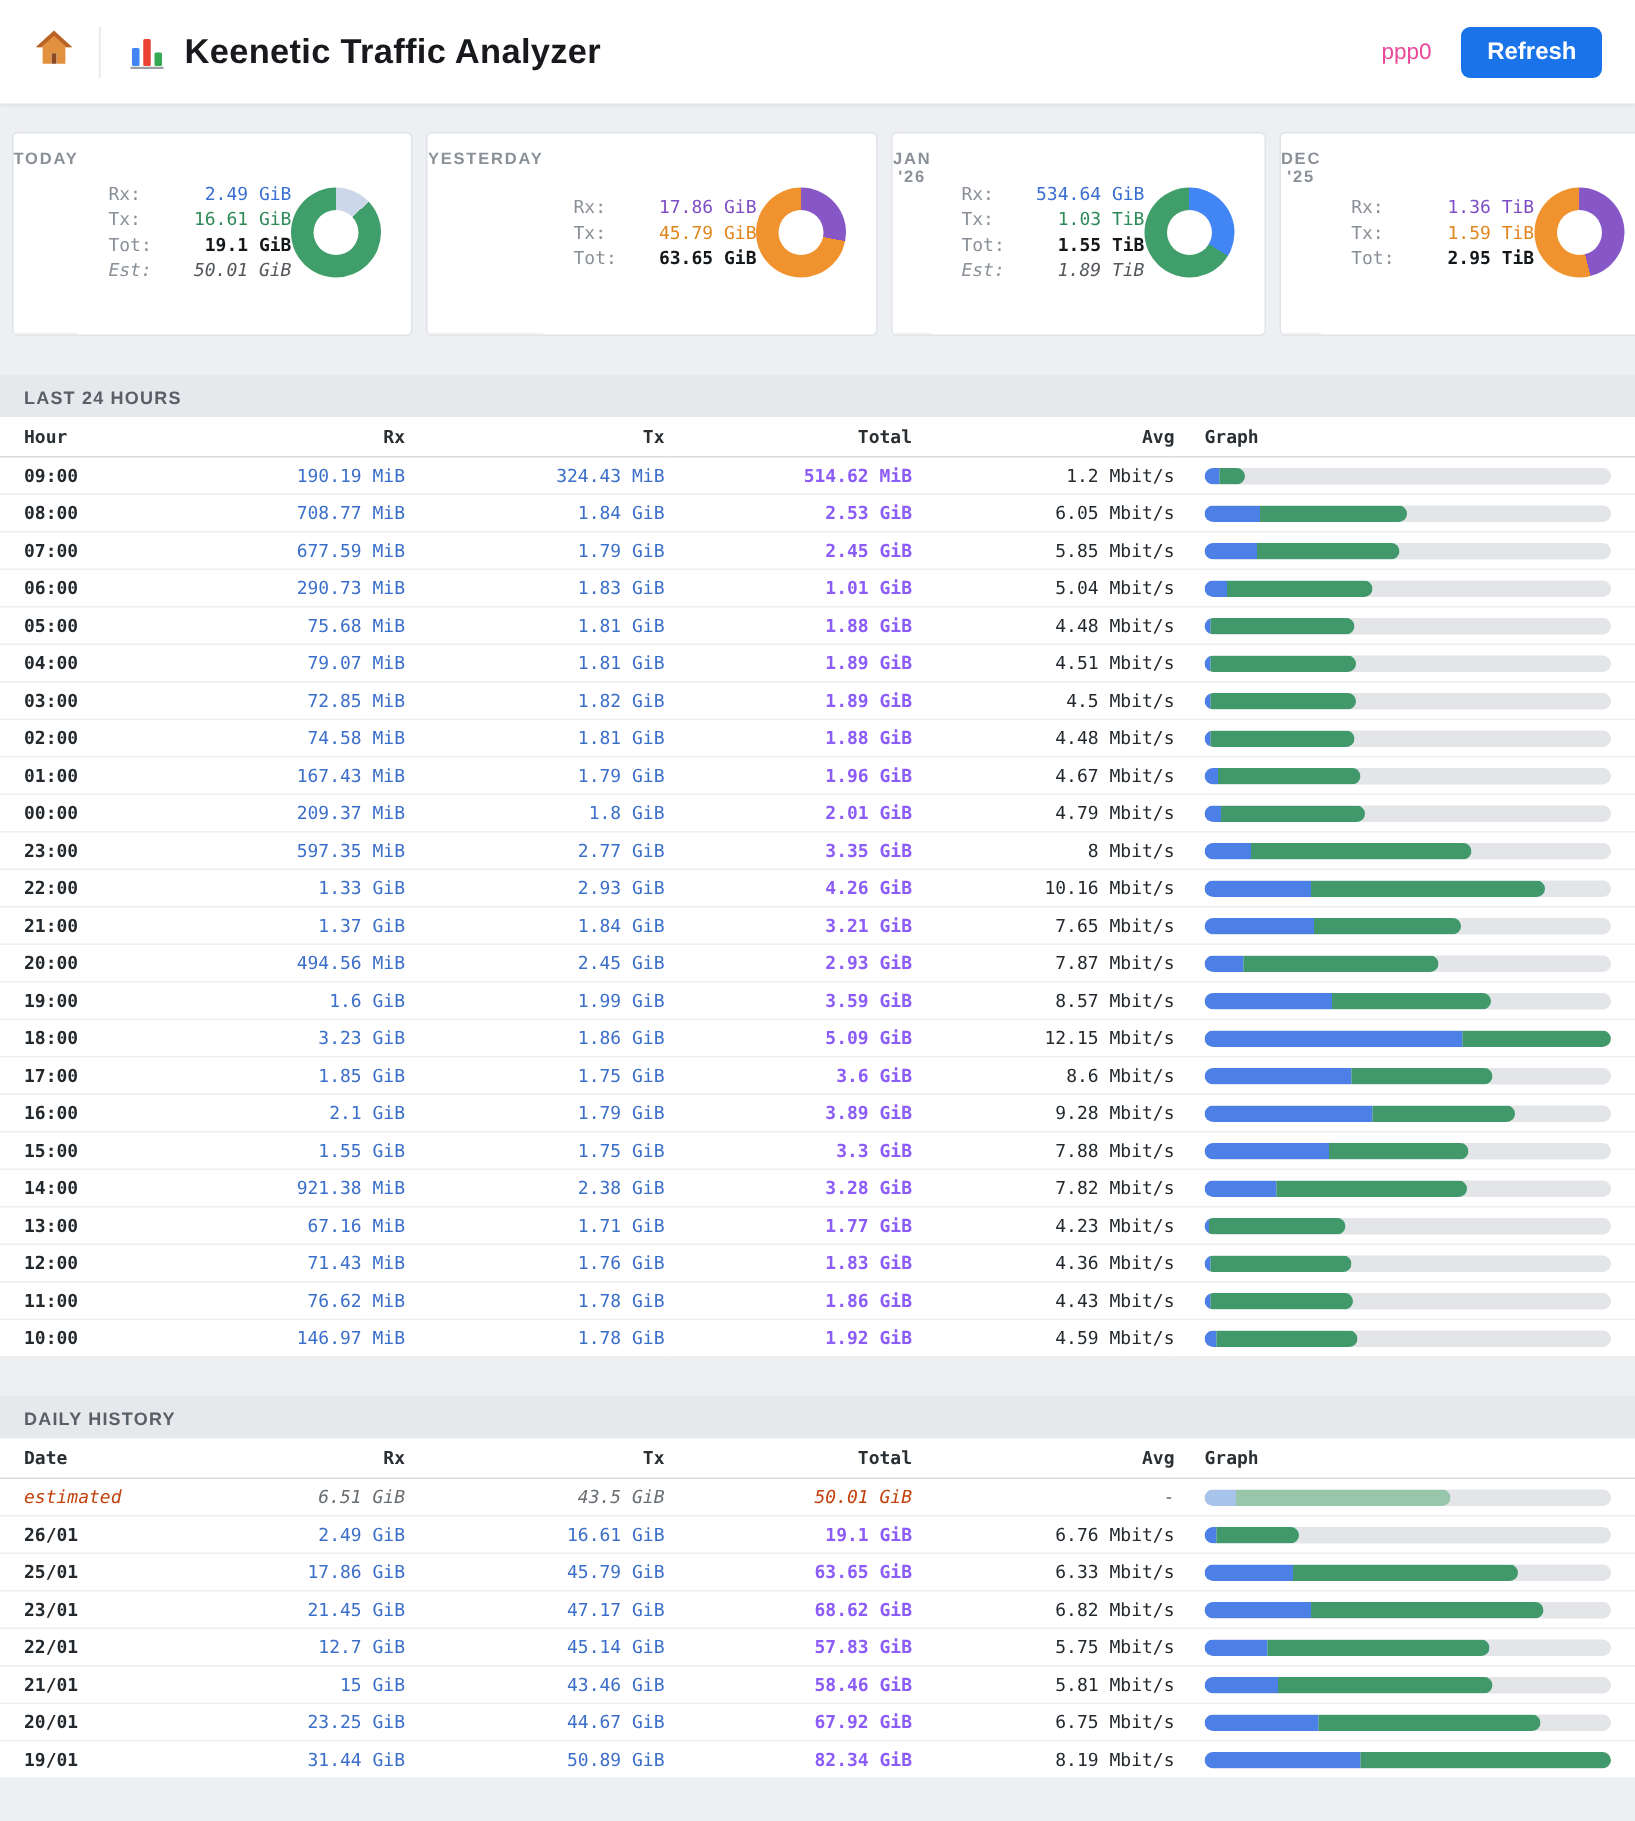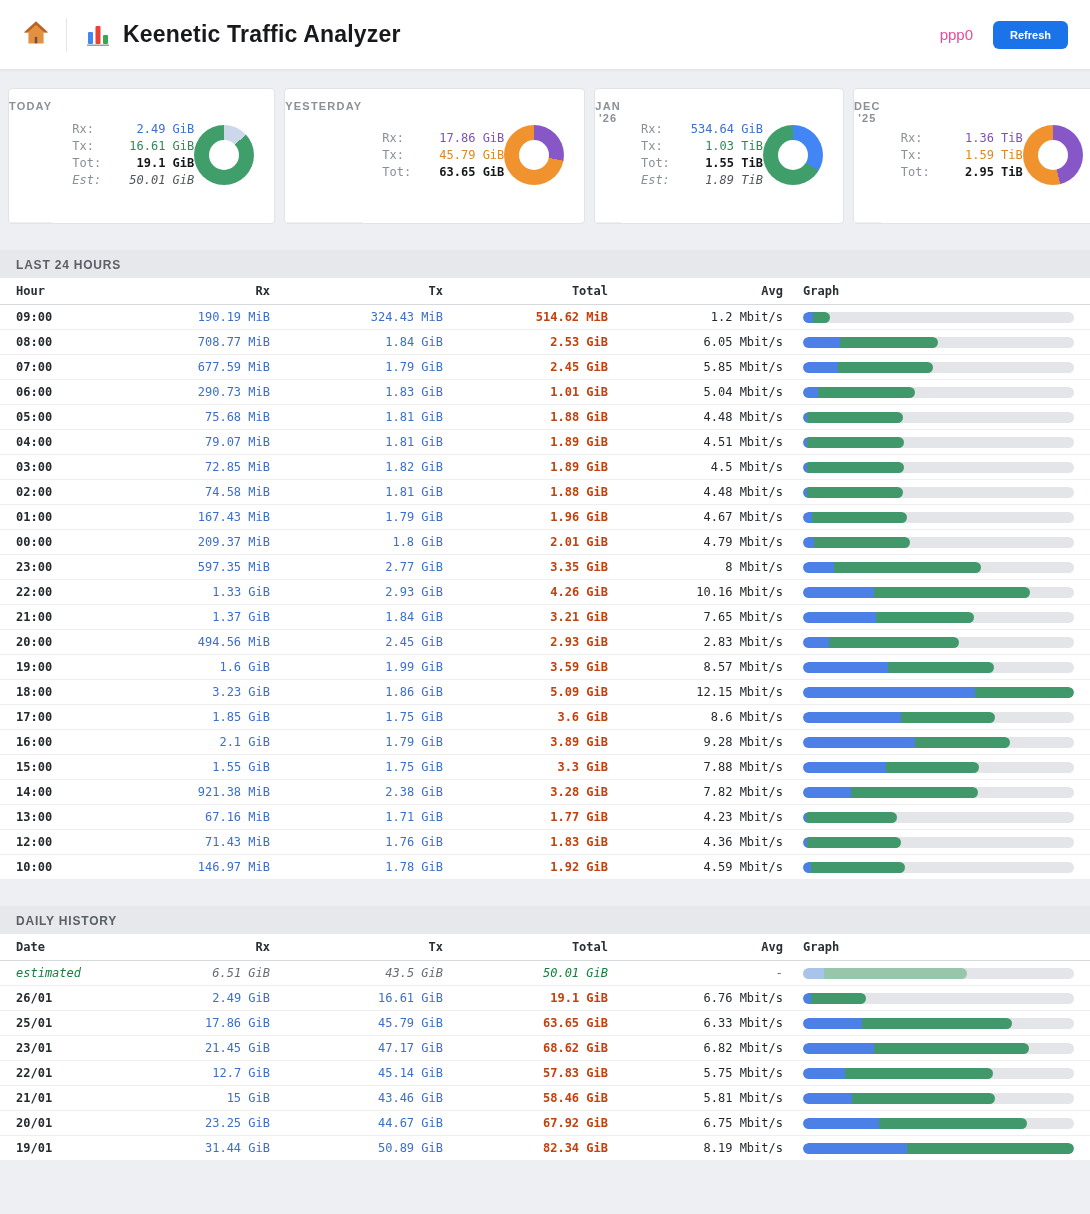--- a/index.html
+++ b/index.html
@@ -18,21 +18,21 @@
   }
   .home-link { display: flex; align-items: center; cursor: pointer; margin-right: 16px; text-decoration: none; }
   .v-divider { width: 1px; height: 34px; background: #e4e6e9; margin-right: 18px; }
   .logo-icon { display: flex; align-items: center; margin-right: 12px; }
   .app-title { font-size: 23px; font-weight: 700; color: #17191c; letter-spacing: 0.2px; }
   .header-right { margin-left: auto; display: flex; align-items: center; gap: 20px; }
   .iface-link { color: #ec4899; font-size: 15px; font-weight: 500; text-decoration: none; cursor: pointer; }
   .refresh-btn {
     background: #1a73e8; color: #fff; border: none; border-radius: 6px;
     font-family: "Liberation Sans", sans-serif;
-    font-size: 11px; font-weight: 700; padding: 8px 17px; cursor: pointer;
+    font-size: 16px; font-weight: 700; padding: 8px 17px; cursor: pointer;
   }
 
   
   .cards-row { display: flex; gap: 9px; margin: 18px 8px 0 8px; }
   .card {
     flex: 1; background: #fff; border: 1px solid #e0e3e7; border-radius: 4px;
     display: flex; min-height: 136px;
   }
   .card-title {
     text-align: center; font-size: 11px; font-weight: 600; letter-spacing: 1.2px;
@@ -64,27 +64,27 @@
     font-family: "DejaVu Sans Mono", monospace; font-size: 12px; color: #24292e; }
   col.c-label { width: 120px; } col.c-rx { width: 150px; } col.c-tx { width: 173px; }
   col.c-total { width: 165px; } col.c-avg { width: 175px; }
   th { font-weight: 700; padding: 6px 0; border-bottom: 1px solid #d7dadd; color: #2a2f34; }
   td { padding: 5px 0; line-height: 14px; border-bottom: 1px solid #eceef0; }
   .al { text-align: left; } .ar { text-align: right; }
   th:first-child, td:first-child { padding-left: 16px; }
   th.gcol { padding-left: 20px; }
   .cell-label { font-weight: 700; }
   .cell-rx, .cell-tx { color: #3b6fc9; }
-  .cell-total { font-weight: 700; color: #c2410c; }
+  .cell-total { font-weight: 700; color: #8b5cf6; }
   .gcell { padding-left: 20px; padding-right: 16px; }
   .track { height: 11px; background: #e3e5e9; border-radius: 6px; overflow: hidden; width: 100%; }
   .fill { height: 100%; display: flex; border-radius: 6px; overflow: hidden; }
   .seg-rx { background: #4c80e6; } .seg-tx { background: #41996b; }
   tr.est td { color: #696e73; font-style: italic; font-weight: 400; }
-  tr.est .cell-label, tr.est .cell-total { font-weight: 400; color: #15803d; }
+  tr.est .cell-label, tr.est .cell-total { font-weight: 400; color: #c2410c; }
   tr.est .seg-rx { background: #a9c4ea; } tr.est .seg-tx { background: #98c6aa; }
 </style>
 </head>
 <body>
 
 <header class="app-header">
   <a class="home-link">
     <span>
       <svg width="28" height="28" viewBox="0 0 24 24">
         <path d="M12 3 L2.5 11.5 h3 V21 h5 v-6 h3 v6 h5 v-9.5 h3 Z" fill="#e2913f"></path>
@@ -438,21 +438,21 @@
                 <div class="seg-tx" style="flex: 1 1 0%;"></div>
               </div>
             </div>
           </td>
         </tr>
         <tr>
           <td class="al cell-label">20:00</td>
           <td class="ar cell-rx">494.56 MiB</td>
           <td class="ar cell-tx">2.45 GiB</td>
           <td class="ar cell-total">2.93 GiB</td>
-          <td class="ar cell-avg">2.83 Mbit/s</td>
+          <td class="ar cell-avg">7.87 Mbit/s</td>
           <td class="gcell">
             <div class="track">
               <div class="fill" style="width: 57.6%;">
                 <div class="seg-rx" style="width: 16.5%;"></div>
                 <div class="seg-tx" style="flex: 1 1 0%;"></div>
               </div>
             </div>
           </td>
         </tr>
         <tr>
@@ -563,20 +563,35 @@
         <tr>
           <td class="al cell-label">12:00</td>
           <td class="ar cell-rx">71.43 MiB</td>
           <td class="ar cell-tx">1.76 GiB</td>
           <td class="ar cell-total">1.83 GiB</td>
           <td class="ar cell-avg">4.36 Mbit/s</td>
           <td class="gcell">
             <div class="track">
               <div class="fill" style="width: 36%;">
                 <div class="seg-rx" style="width: 3.8%;"></div>
+                <div class="seg-tx" style="flex: 1 1 0%;"></div>
+              </div>
+            </div>
+          </td>
+        </tr>
+        <tr>
+          <td class="al cell-label">11:00</td>
+          <td class="ar cell-rx">76.62 MiB</td>
+          <td class="ar cell-tx">1.78 GiB</td>
+          <td class="ar cell-total">1.86 GiB</td>
+          <td class="ar cell-avg">4.43 Mbit/s</td>
+          <td class="gcell">
+            <div class="track">
+              <div class="fill" style="width: 36.5%;">
+                <div class="seg-rx" style="width: 4%;"></div>
                 <div class="seg-tx" style="flex: 1 1 0%;"></div>
               </div>
             </div>
           </td>
         </tr>
         <tr>
           <td class="al cell-label">10:00</td>
           <td class="ar cell-rx">146.97 MiB</td>
           <td class="ar cell-tx">1.78 GiB</td>
           <td class="ar cell-total">1.92 GiB</td>

